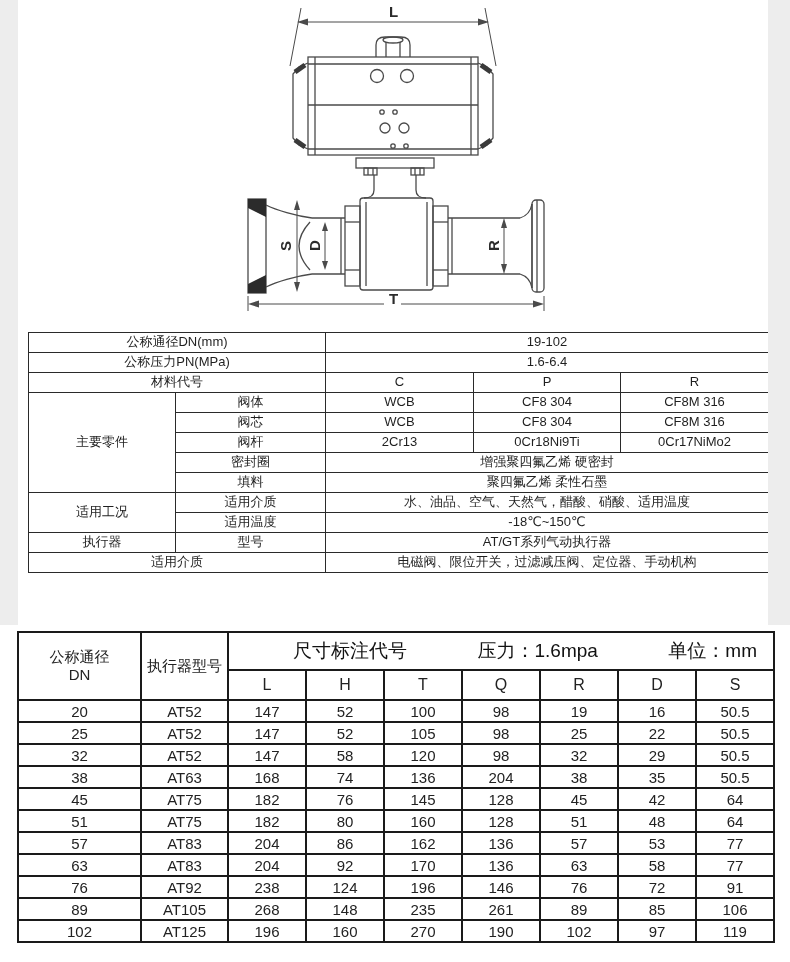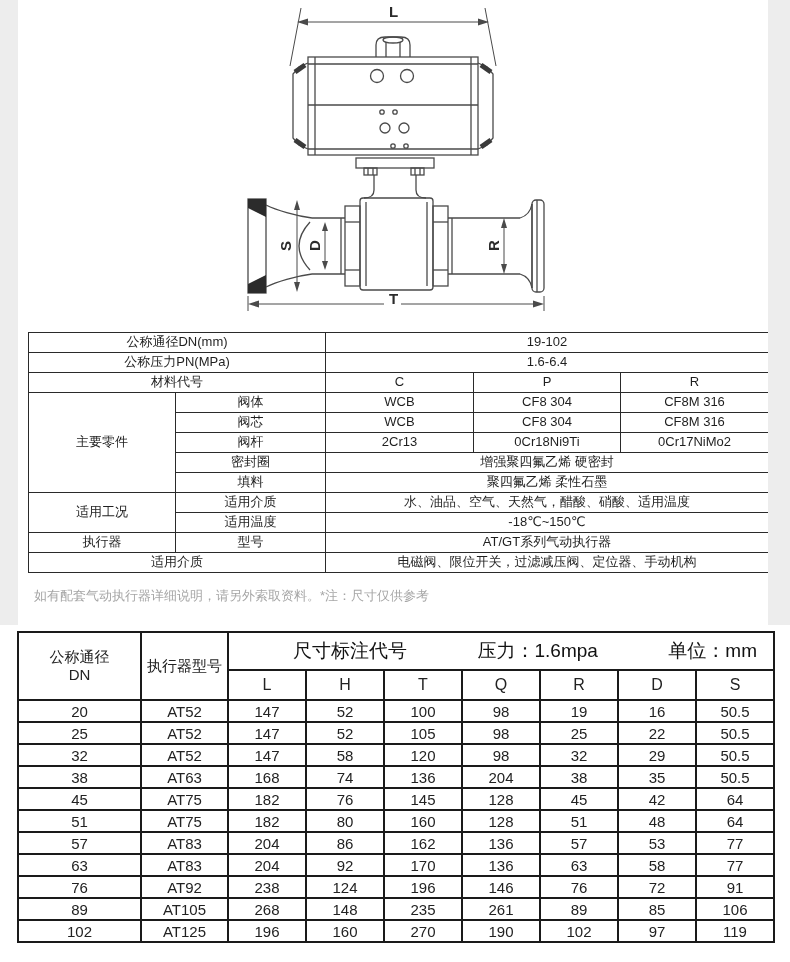--- a/index.html
+++ b/index.html
@@ -223,21 +223,20 @@
         <td class="lbl">型号</td>
         <td colspan="3" class="lbl">AT/GT系列气动执行器</td>
       </tr>
       <tr>
         <td colspan="2" class="lbl">适用介质</td>
         <td colspan="3" class="lbl">电磁阀、限位开关，过滤减压阀、定位器、手动机构</td>
       </tr>
     </tbody>
       </table>
 
-    <div class="note">如有配套气动执行器详细说明，请另外索取资料。*注：尺寸仅供参考</div>
   </div>
 </div>
 
 <div class="bottom-section">
   <table class="dim-table">
     <colgroup>
       <col style="width:123px">
         <col style="width:87px">
       <col style="width:78px">
         <col style="width:78px">

